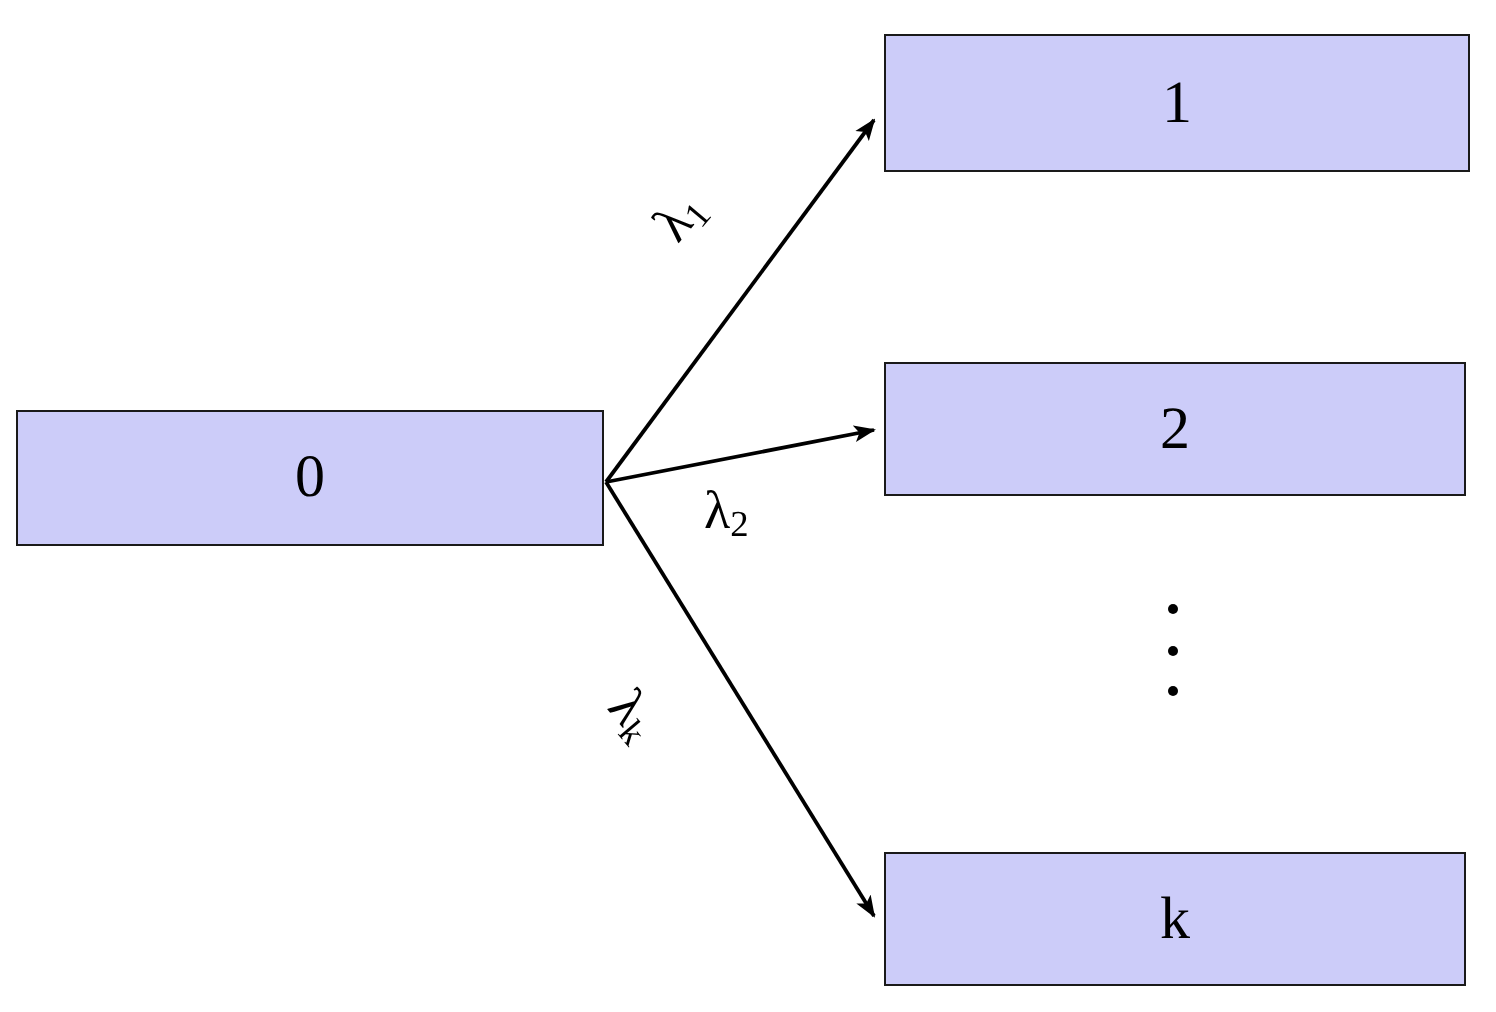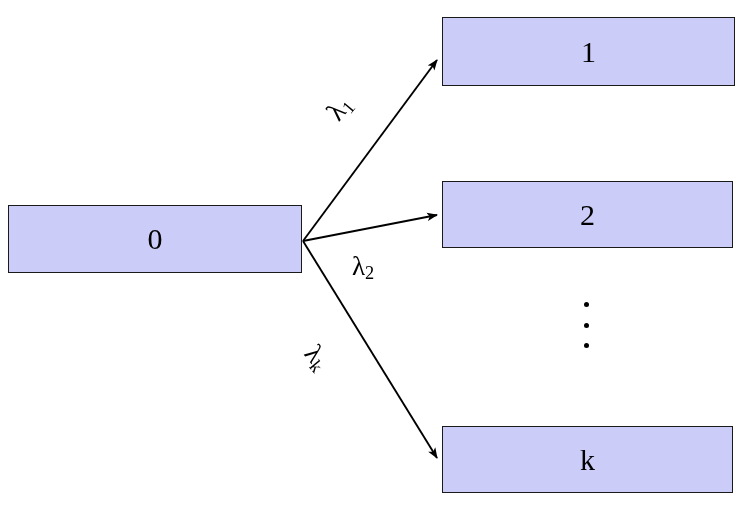--- a/index.html
+++ b/index.html
@@ -79,21 +79,21 @@
     vertical-align: -0.22em;
   }
   #label-lambda1 {
     left: 322px;
     top: 108px;
     transform: rotate(-50deg);
     transform-origin: left top;
   }
   #label-lambda2 {
     left: 352px;
-    top: 253px;
+    top: 242px;
   }
   #label-lambdak {
     left: 320px;
     top: 340px;
     transform: rotate(50deg);
     transform-origin: left top;
   }
   #vertical-dots {
     position: absolute;
     left: 578px;

